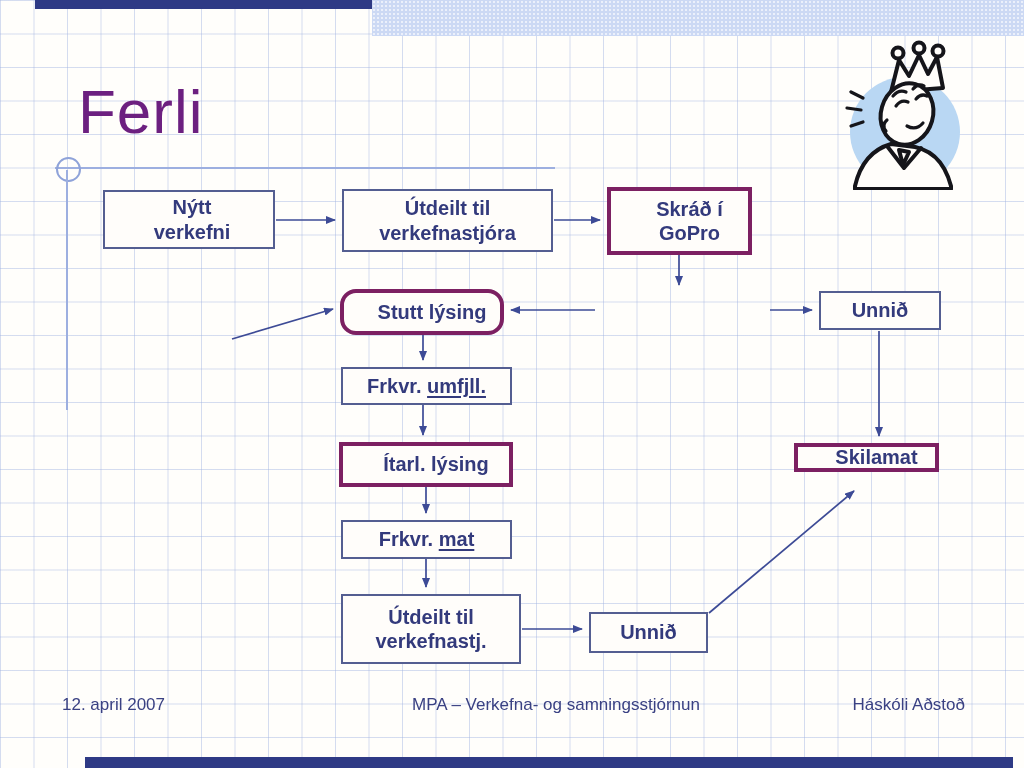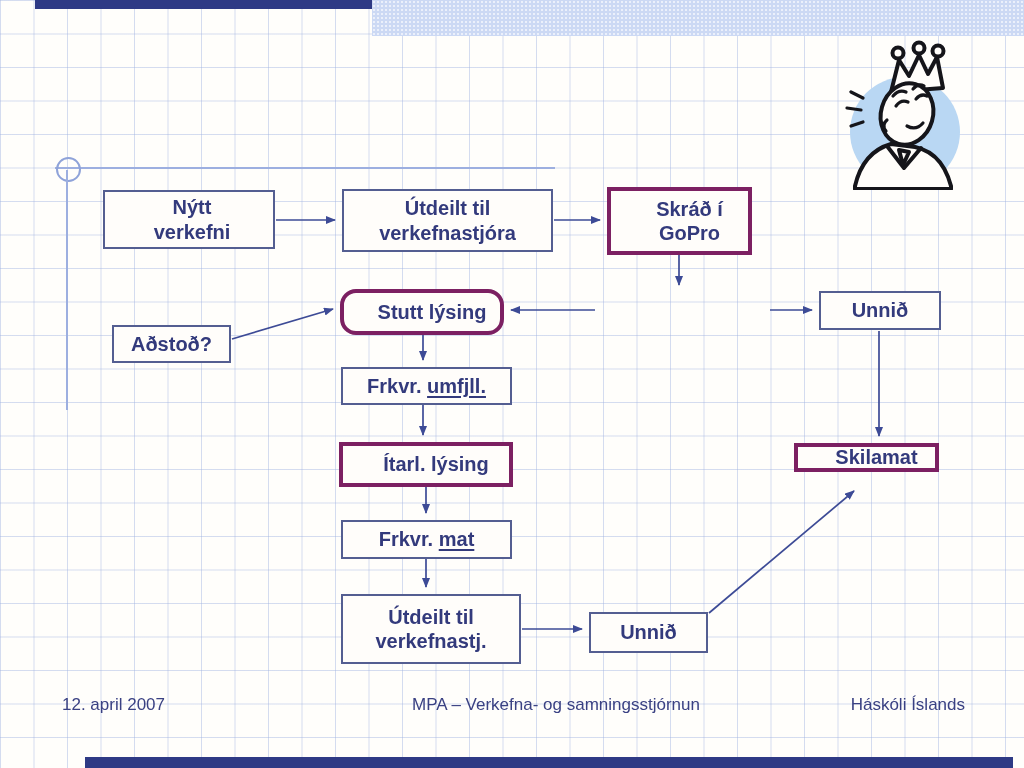--- a/index.html
+++ b/index.html
@@ -48,20 +48,21 @@
 </style>
 </head>
 <body>
 
 <div class="slide">
 
   <div class="bar-top-navy"></div>
   <div class="bar-top-blue"></div>
   <div class="bar-bottom-navy"></div>
 
+  <h1 class="title">Ferli</h1>
   <div class="title-rule"></div>
   <div class="title-circle"></div>
   <div class="left-vline"></div>
 
   <svg class="clipart" width="140" height="152" viewBox="0 0 140 152">
     <circle cx="62" cy="94" r="55" fill="#b9d7f3"></circle>
     <g stroke="#15151a" stroke-width="4" fill="#fffdfa" stroke-linejoin="round" stroke-linecap="round">
       <path d="M48,54 L56,22 L66,38 L76,17 L85,36 L94,19 L100,50 Z"></path>
       <circle cx="55" cy="15" r="5.5"></circle>
       <circle cx="76" cy="10" r="5.5"></circle>
@@ -114,34 +115,33 @@
 verkefnastjóra</div>
 
   <div class="node thick" style="left:607px; top:187px; width:145px; height:68px;">Skráð í
 GoPro</div>
 
   <div class="node thick" style="left:340px; top:289px; width:164px; height:46px;border-radius:16px;">Stutt lýsing</div>
 
 
   <div class="node" style="left:819px; top:291px; width:122px; height:39px;">Unnið</div>
 
-  <div class="node" style="left:112px; top:325px; width:119px; height:38px;">Aðstoð?</div>
 
   <div class="node" style="left:341px; top:367px; width:171px; height:38px;"><span class="plain">Frkvr. </span><span class="u">umfjll.</span></div>
 
   <div class="node thick" style="left:339px; top:442px; width:174px; height:45px;">Ítarl. lýsing</div>
 
   <div class="node" style="left:341px; top:520px; width:171px; height:39px;"><span class="plain">Frkvr. </span><span class="u">mat</span></div>
 
   <div class="node thick" style="left:794px; top:443px; width:145px; height:29px;">Skilamat</div>
 
   <div class="node" style="left:341px; top:594px; width:180px; height:70px;">Útdeilt til
 verkefnastj.</div>
 
   <div class="node" style="left:589px; top:612px; width:119px; height:41px;">Unnið</div>
 
   <div class="footer">
     <span class="date">12. april 2007</span>
     <span class="center">MPA –  Verkefna- og samningsstjórnun</span>
-    <span class="right">Háskóli Íslands</span>
+    <span class="right">Háskóli Aðstoð</span>
   </div>
 
 </div>
 
 </body></html>

